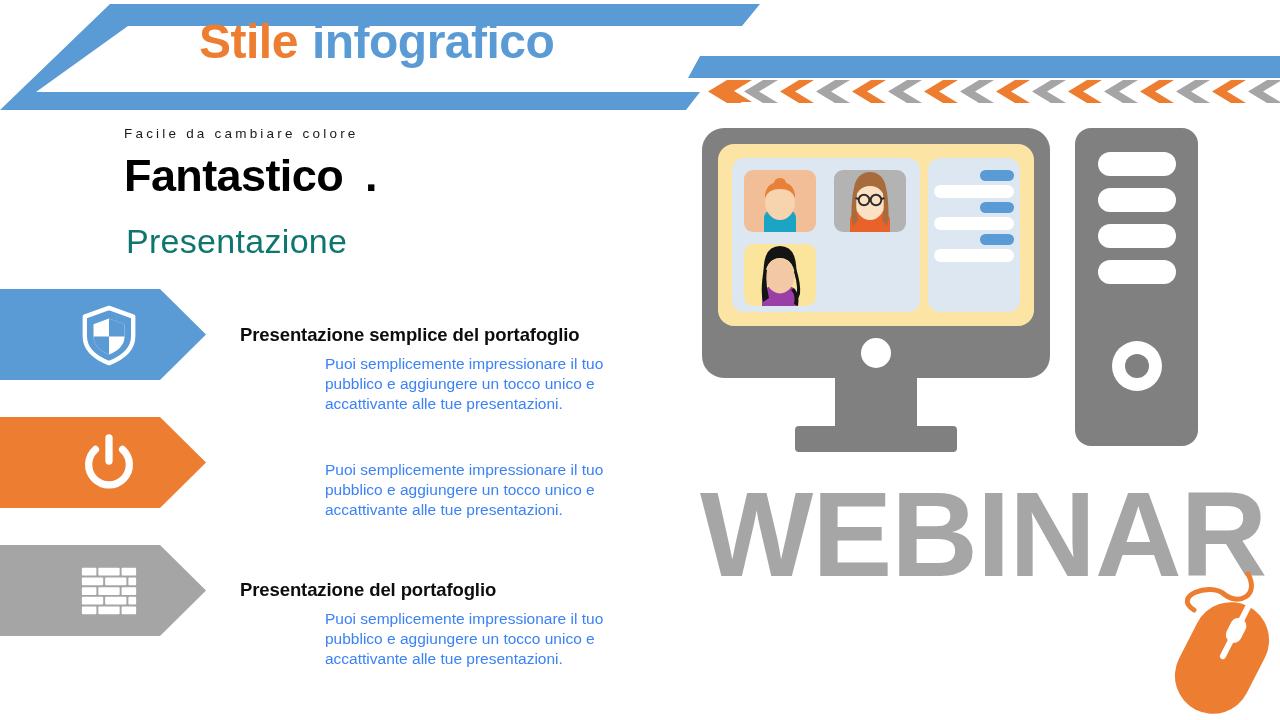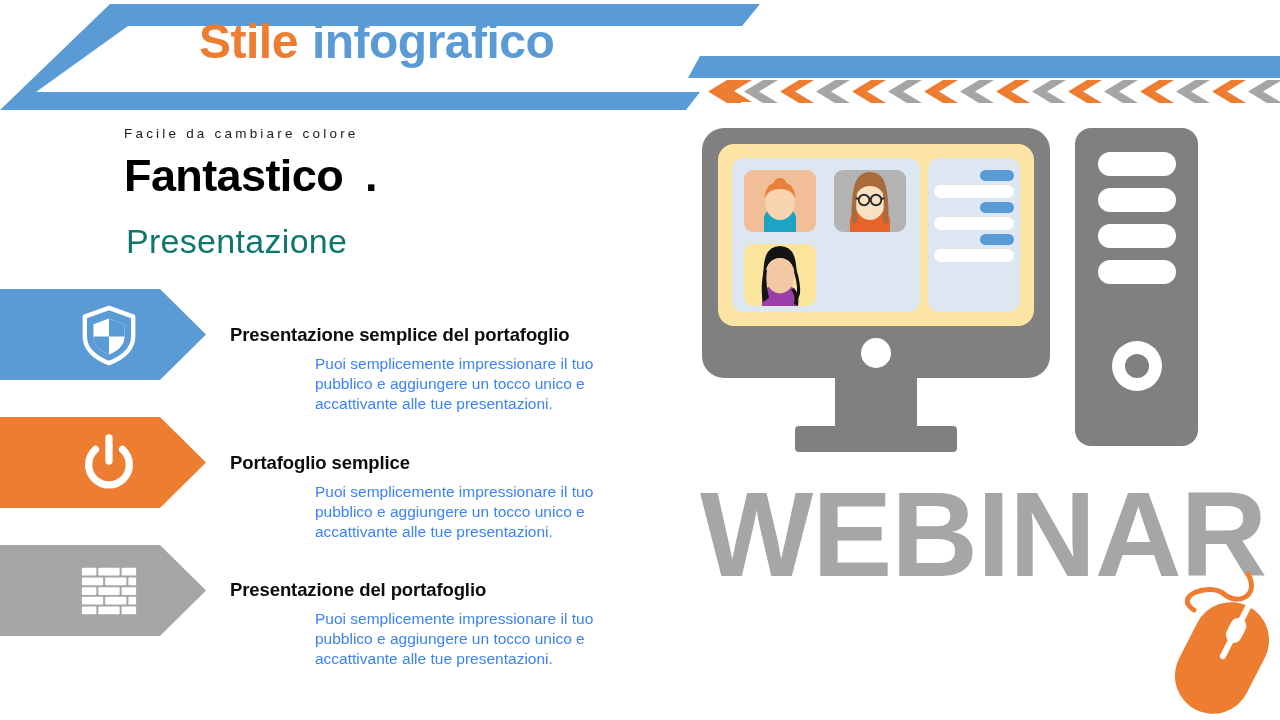--- a/index.html
+++ b/index.html
@@ -48,21 +48,21 @@
     position:absolute; left:78px; top:50%;
     transform:translateY(-50%);
     width:62px; height:62px;
   }
   .arrow-row .icon svg { display:block; width:100%; height:100%; }
   #row-0 { top:289px; }
   #row-1 { top:417px; }
   #row-2 { top:545px; }
 
   
-  .feature { position:absolute; left:230px; width:400px; }
+  .feature { position:absolute; left:240px; width:400px; }
   .feature h3 {
     font-size:18.5px; font-weight:700; color:#0d0d0d;
     letter-spacing:-0.1px; white-space:nowrap;
   }
   .feature p {
     margin-top:8px; margin-left:85px;
     font-size:15.5px; line-height:1.28; color:#3b82f6;
     width:300px;
   }
   #feat-0 { top:324px; }
@@ -183,21 +183,20 @@
         </g>
       </svg>
     </div>
   </div>
 
   <div class="feature" id="feat-0">
     <h3>Presentazione semplice del portafoglio</h3>
     <p>Puoi semplicemente impressionare il tuo pubblico e aggiungere un tocco unico e accattivante alle tue presentazioni.</p>
   </div>
   <div class="feature" id="feat-1">
-    <h3>Portafoglio semplice</h3>
     <p>Puoi semplicemente impressionare il tuo pubblico e aggiungere un tocco unico e accattivante alle tue presentazioni.</p>
   </div>
   <div class="feature" id="feat-2">
     <h3>Presentazione del portafoglio</h3>
     <p>Puoi semplicemente impressionare il tuo pubblico e aggiungere un tocco unico e accattivante alle tue presentazioni.</p>
   </div>
 
   <div class="illustration">
     <svg width="600" height="360" viewBox="0 0 600 360">
 

